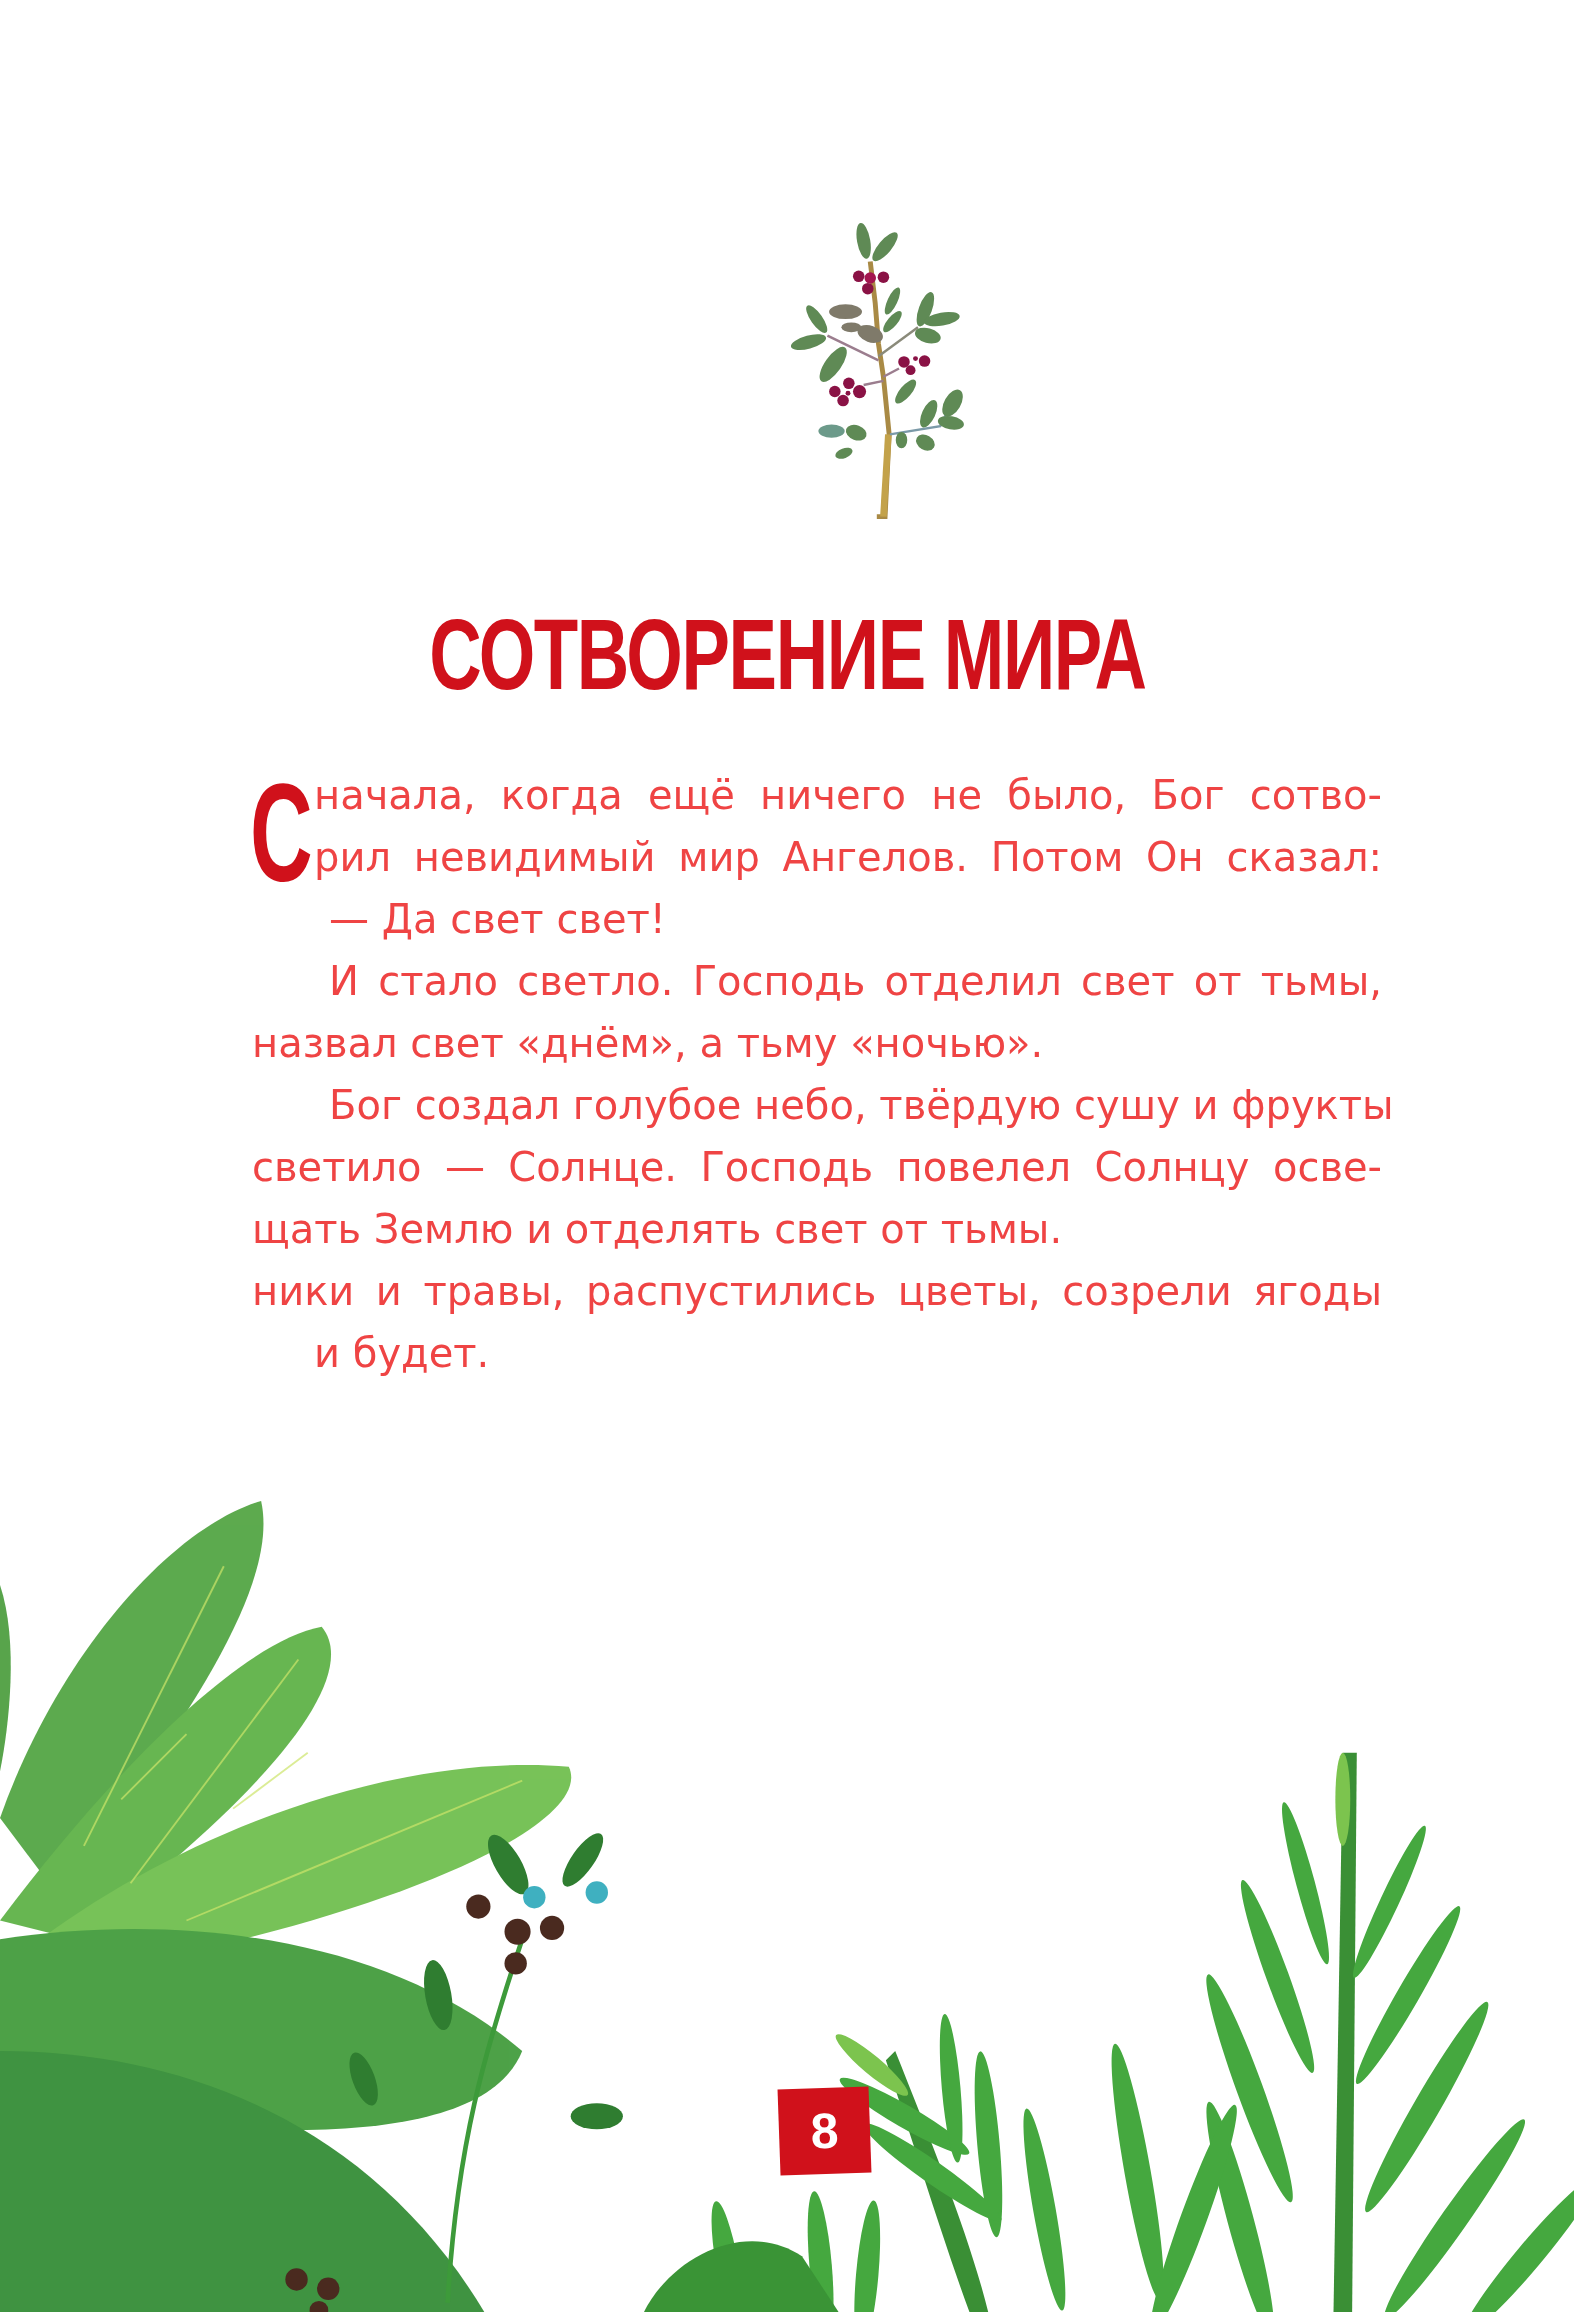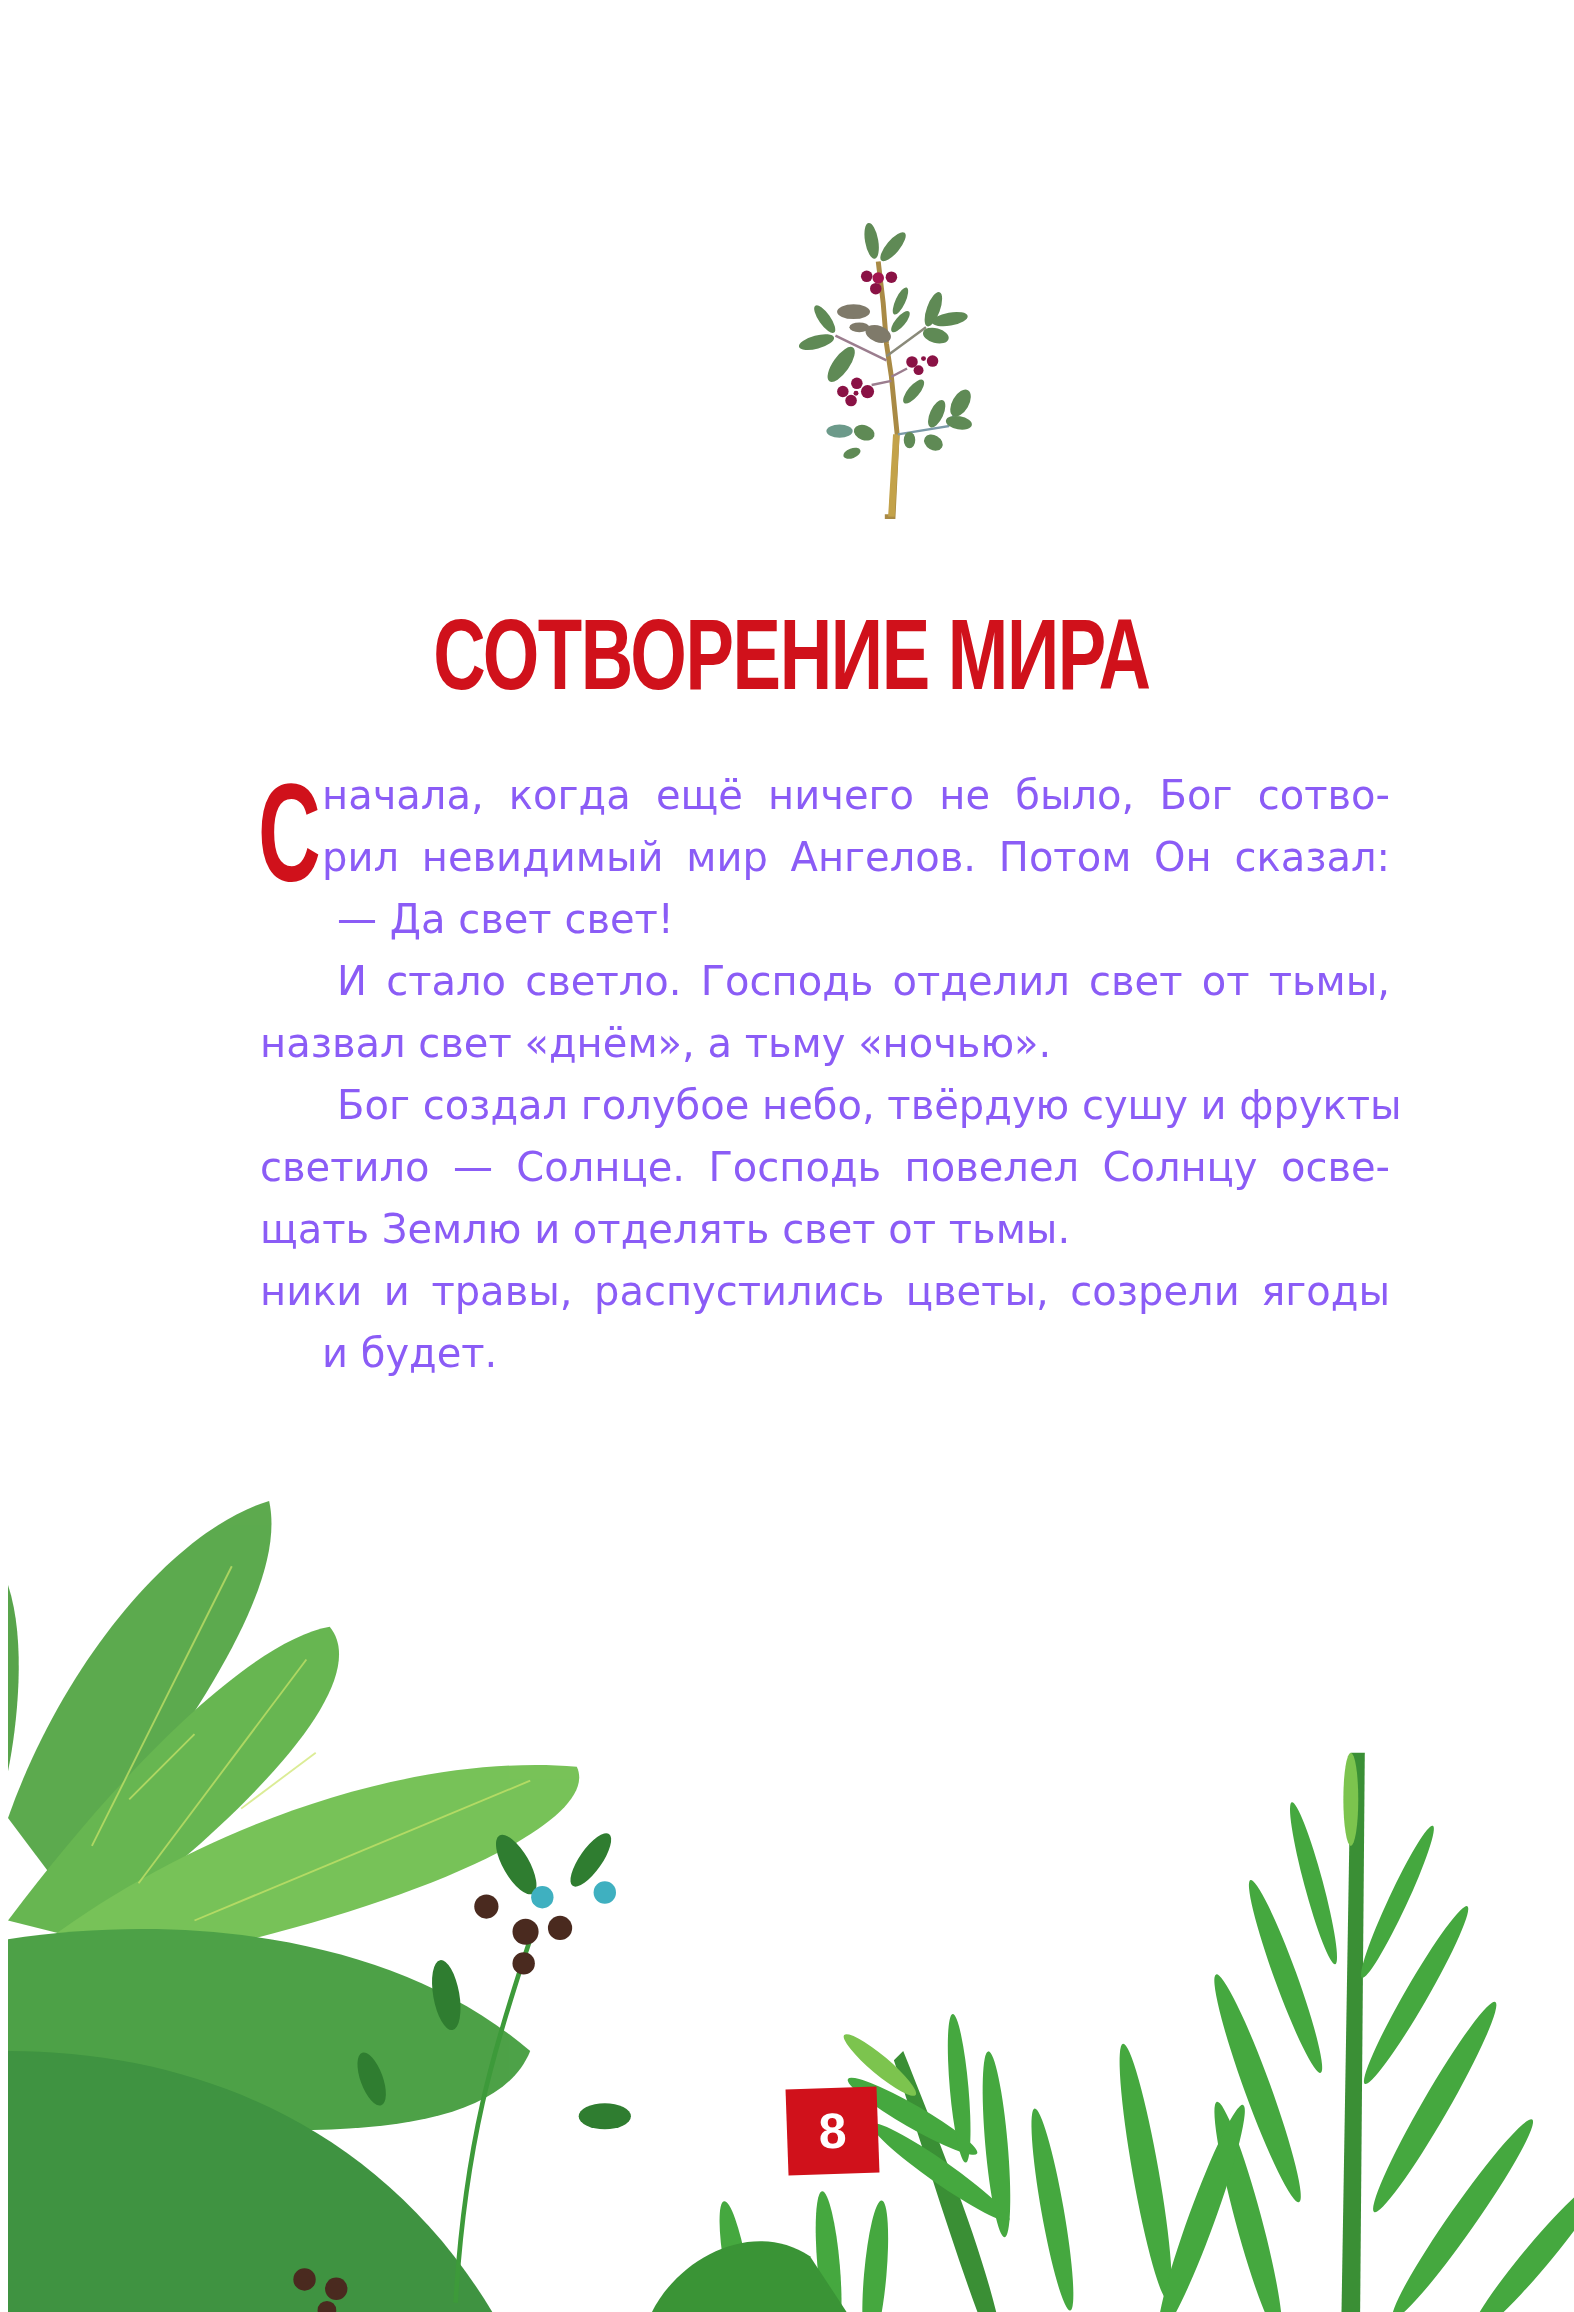--- a/index.html
+++ b/index.html
@@ -2,21 +2,21 @@
 <html style="font-size:15px"><head>
 <meta charset="utf-8">
 <style>
   html, body { margin: 0; padding: 0; }
   body {
     width: 1575px; height: 2313px;
     background: #ffffff;
     position: relative; overflow: hidden;
     font-family: "DejaVu Sans", "Liberation Sans", sans-serif;
   }
-  .page { position: absolute; inset: 0; margin-left: 8px; }
+  .page { position: absolute; inset: 0; }
 
   
   .tree { position: absolute; left: 755px; top: 196px; width: 214px; height: 345px; }
 
   
   .title {
     position: absolute; left: 0; right: 0; top: 598px;
     text-align: center;
     font-family: "Liberation Sans", sans-serif;
     font-weight: 700;
@@ -24,21 +24,21 @@
     letter-spacing: -1.9px;
     color: #d0111b;
     transform: scaleX(0.72);
     transform-origin: 50% 50%;
     line-height: 112px;
   }
 
   
   .body-text {
     position: absolute; left: 252px; top: 764px; width: 1130px;
-    font-size: 40px; line-height: 62px; color: #8b5cf6;
+    font-size: 40px; line-height: 62px; color: #ef4444;
   }
   .line { position: relative; height: 62px; white-space: nowrap; }
   .line.justify { text-align: justify; text-align-last: justify; }
   .line.indent { padding-left: 77px; }
   .line.dc { padding-left: 62px; }
   .line.dash { padding-left: 77px; }
   .line.final { padding-left: 62px; }
 
   .dropcap {
     position: absolute; left: 250px; top: 772px;

